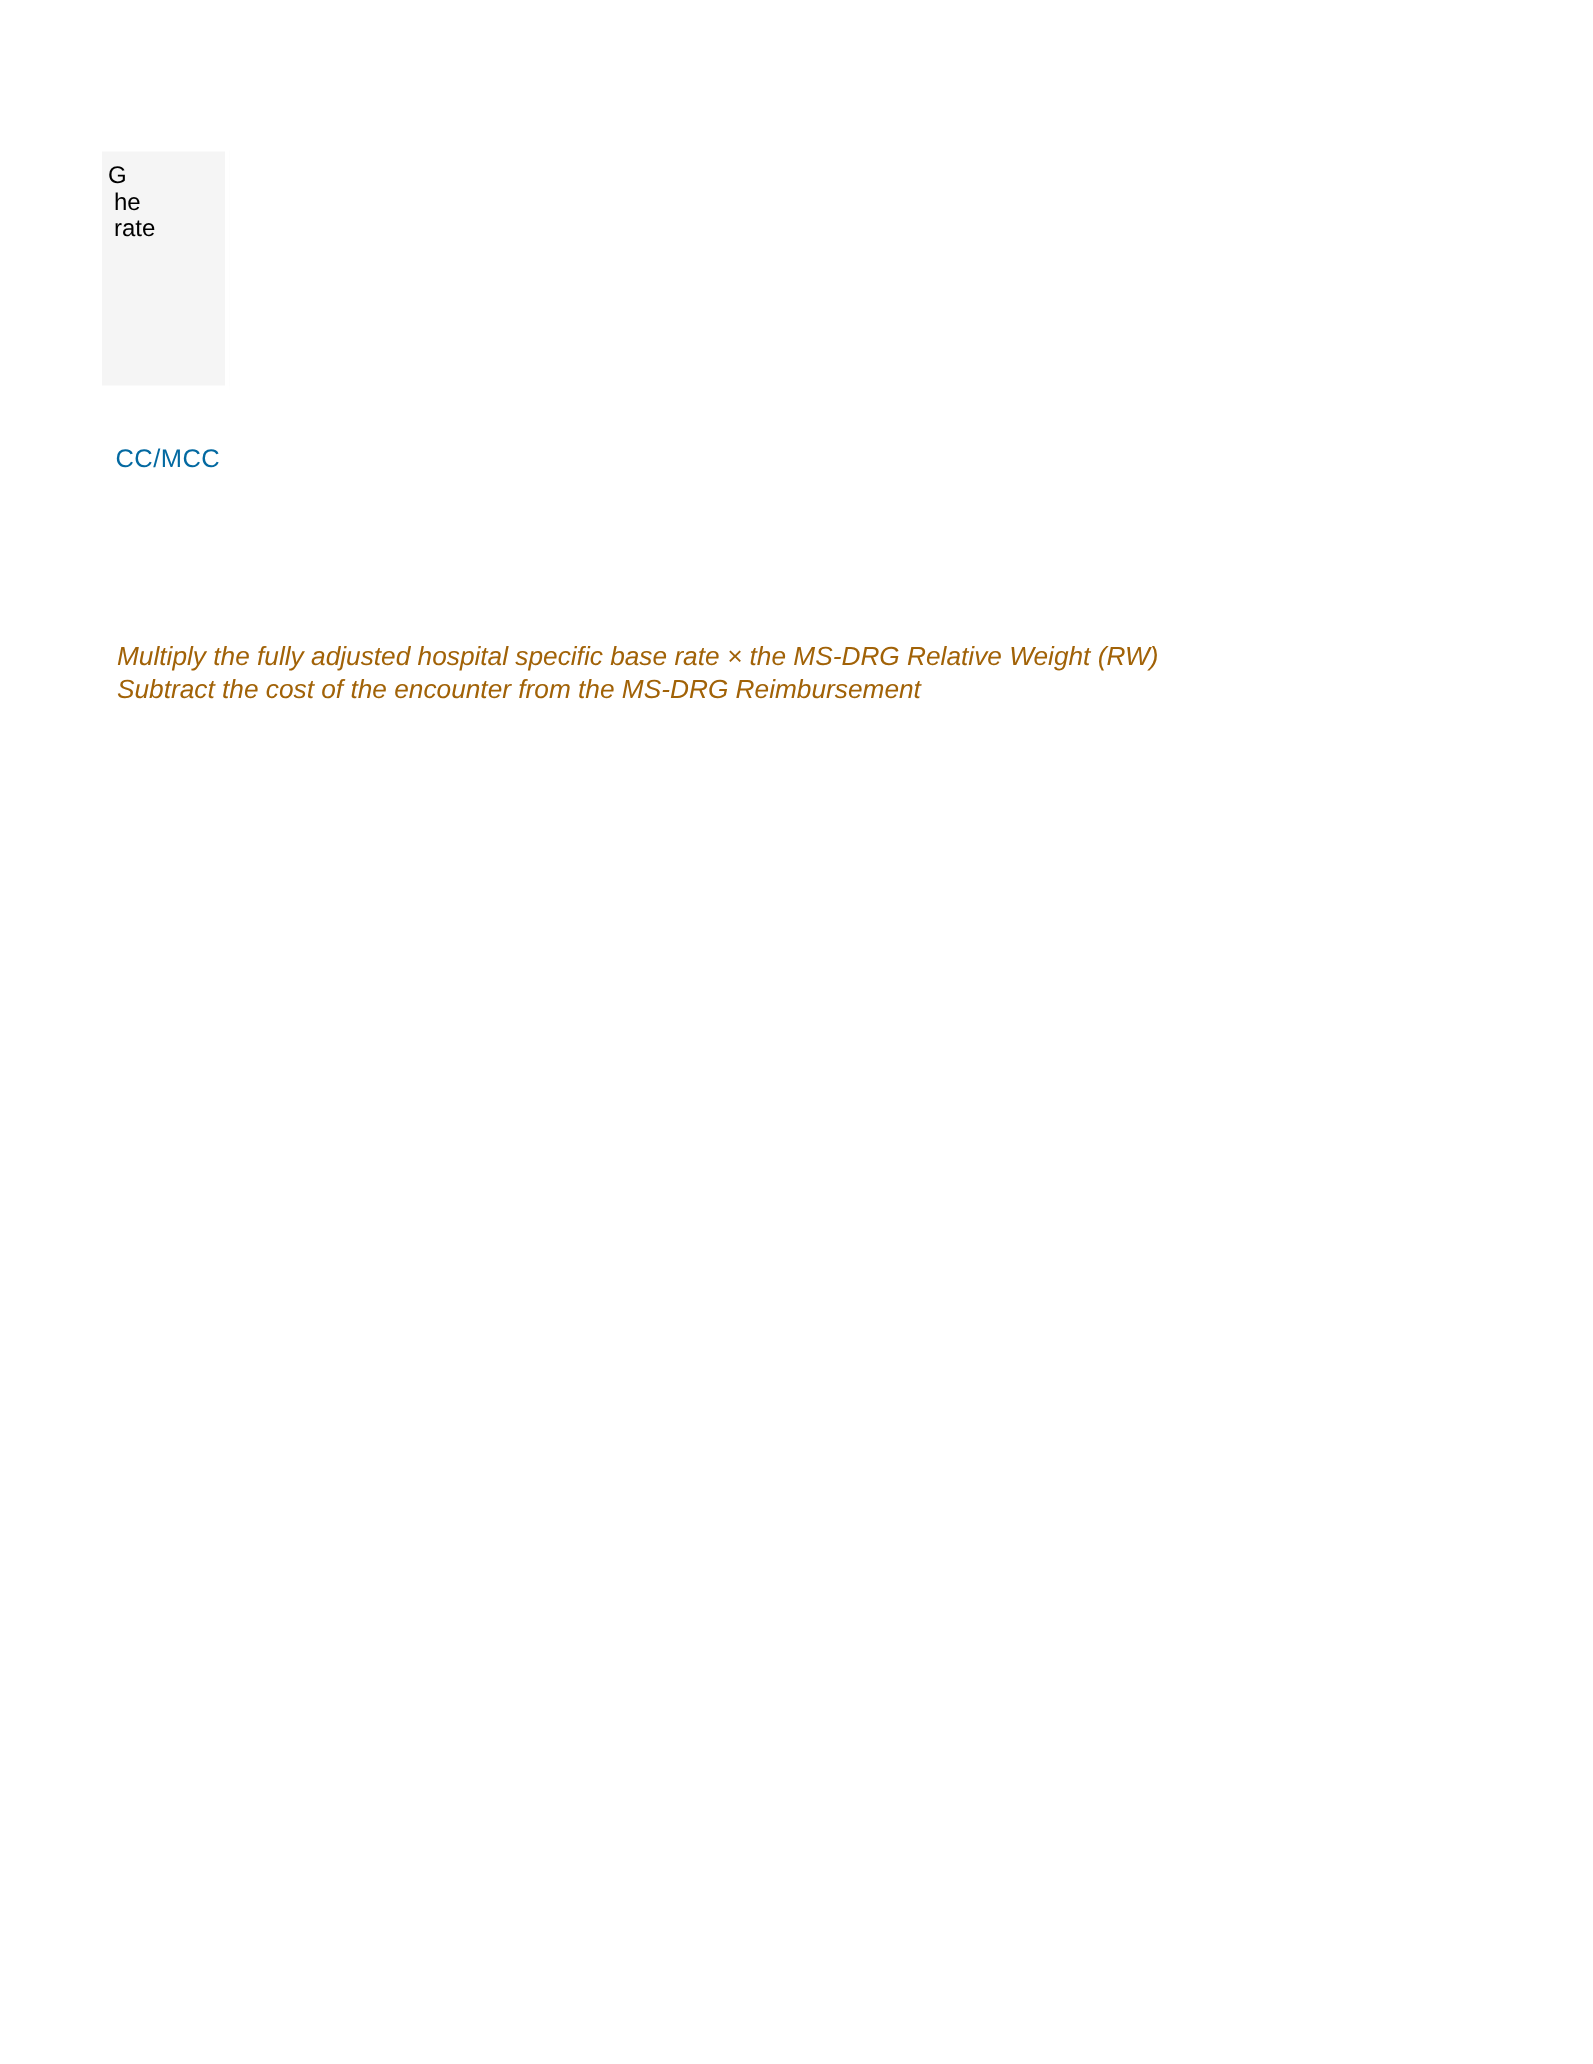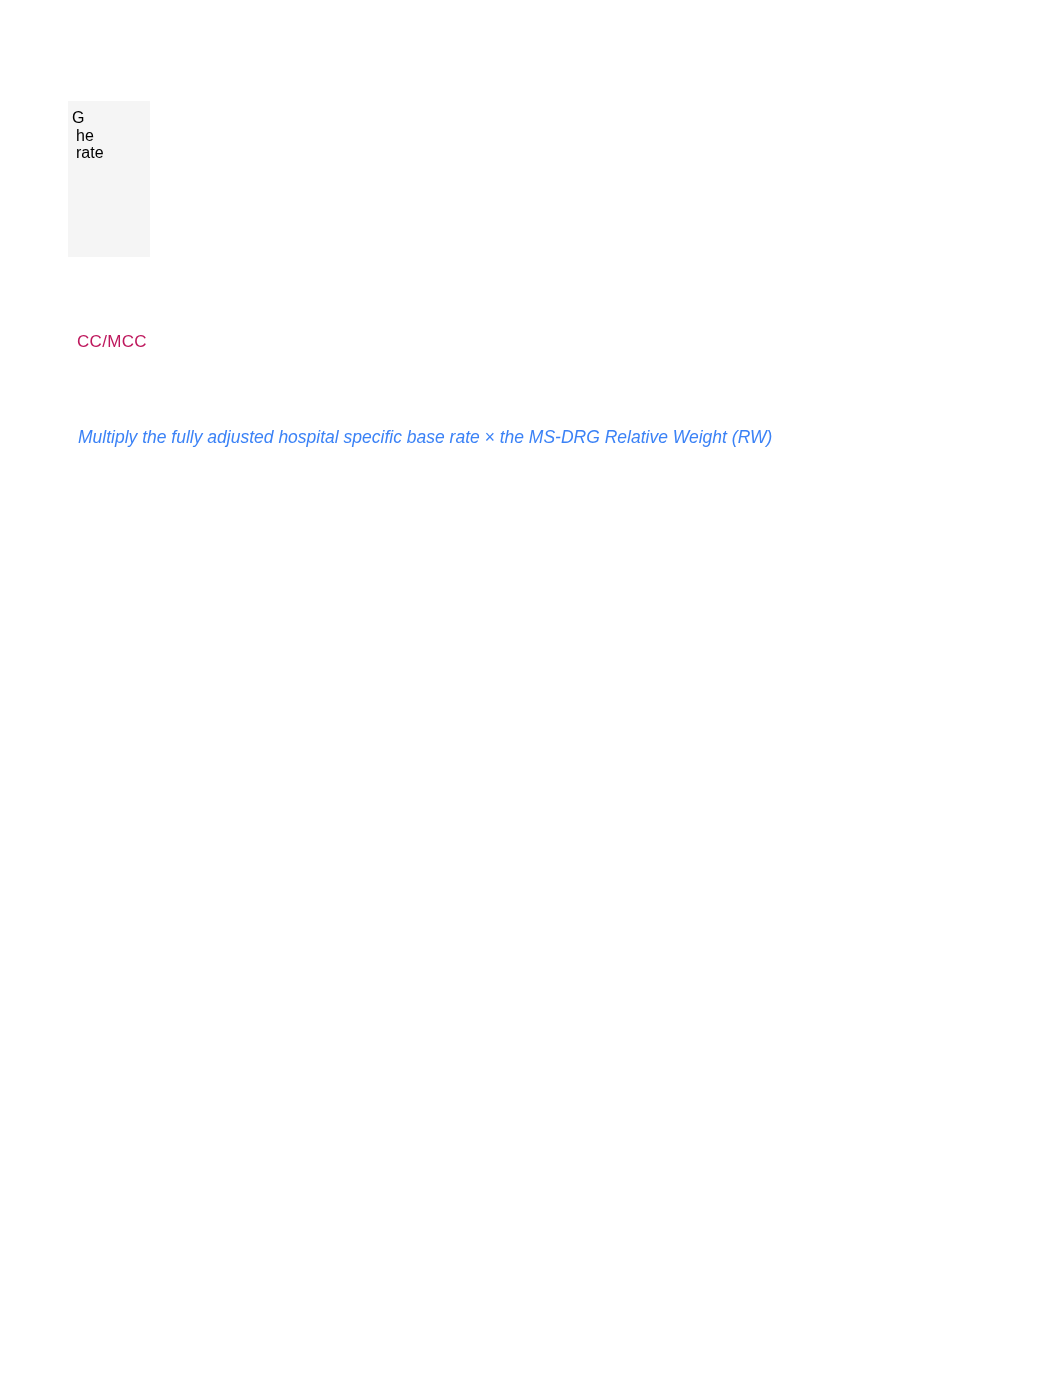--- a/index.html
+++ b/index.html
@@ -38,43 +38,43 @@
       padding-left: 6px;
     }
     .top-block-line3 {
       padding-left: 6px;
     }
     .cc-mcc {
       position: absolute;
       top: 296px;
       left: 77px;
       font-size: 17px;
-      color: #be185d;
+      color: #0369a1;
       letter-spacing: 0.3px;
-      margin-top: 36px;
     }
     .italic-section {
       position: absolute;
       top: 426px;
       left: 78px;
       font-style: italic;
-      color: #3b82f6;
+      color: #a16207;
       font-size: 17.5px;
       line-height: 1.28;
     }
     .italic-line {
       display: block;
     }
   </style>
 </head>
 <body>
 
 <div class="top-block">
   <div class="top-block-text top-block-line1">G</div>
   <div class="top-block-text top-block-line2">he</div>
   <div class="top-block-text top-block-line3">rate</div>
 </div>
 
 <div class="cc-mcc">CC/MCC</div>
 
 <div class="italic-section">
   <span class="italic-line">Multiply the fully adjusted hospital specific base rate × the MS-DRG Relative Weight (RW)</span>
+  <span class="italic-line">Subtract the cost of the encounter from the MS-DRG Reimbursement</span>
 </div>
 
 </body></html>

